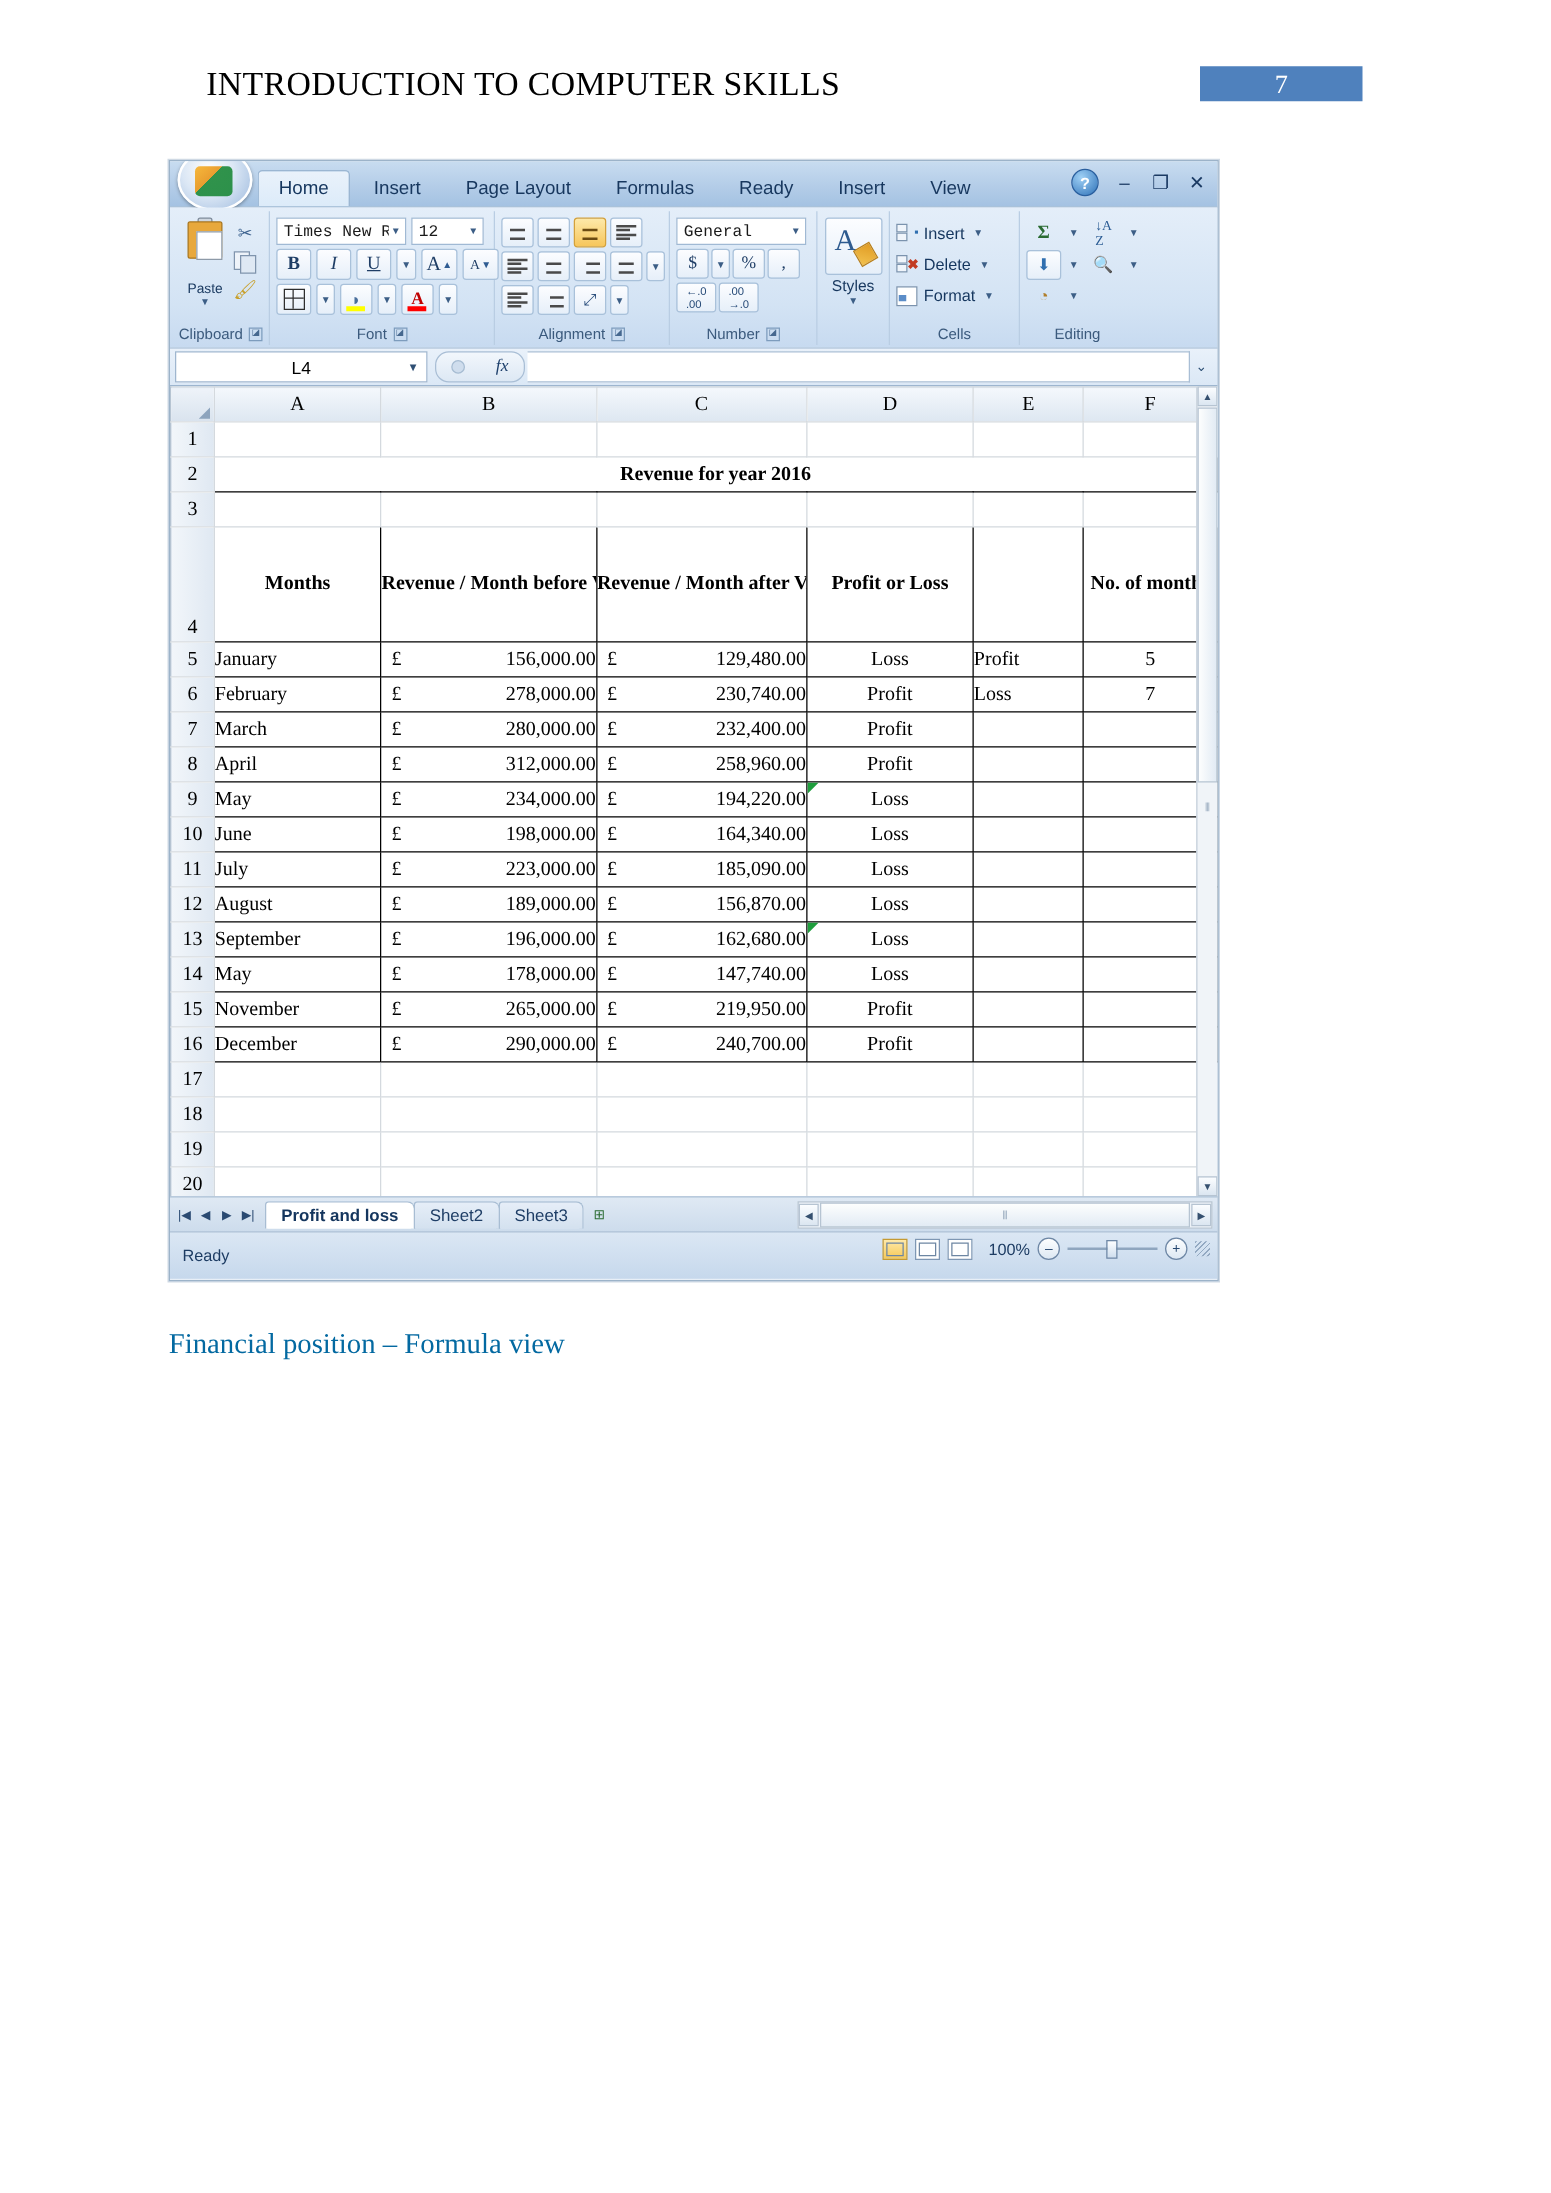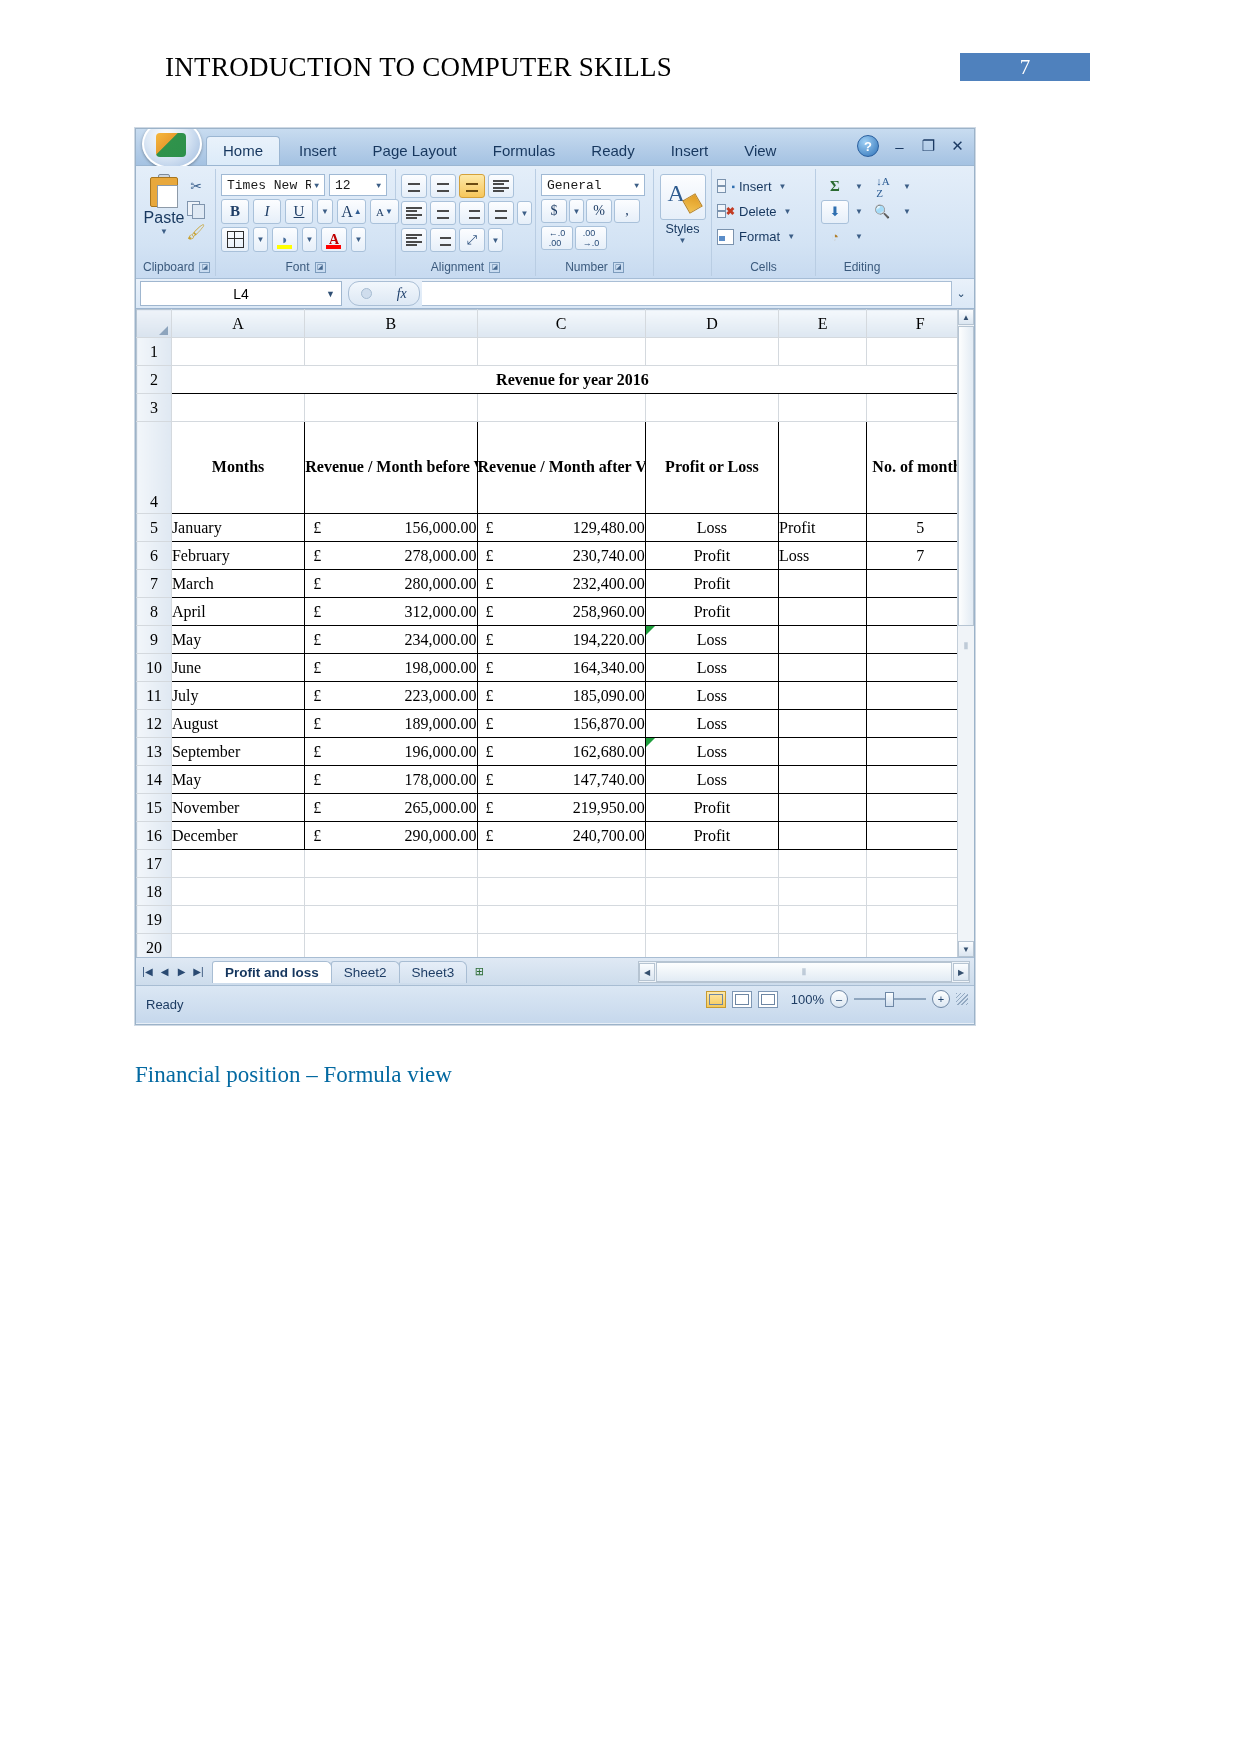--- a/index.html
+++ b/index.html
@@ -86,21 +86,21 @@
     display:flex;align-items:center;justify-content:center;color:#1f3e66;font-size:12px;
   }
   .btn-box{border:1px solid #a9c1da;background:linear-gradient(to bottom,#fcfdff,#e6eff9);}
   
   .clipboard{width:78px;}
   .paste-col{width:44px;display:flex;flex-direction:column;align-items:center;}
   .paste-ico{width:34px;height:34px;position:relative;}
   .paste-ico .board{position:absolute;left:3px;top:3px;width:26px;height:28px;background:#e8a83c;border:1px solid #a9761e;border-radius:2px;}
   .paste-ico .clip{position:absolute;left:11px;top:0px;width:10px;height:6px;background:#cfd7e0;border:1px solid #7d8a99;border-radius:2px;}
   .paste-ico .sheet{position:absolute;left:10px;top:11px;width:19px;height:21px;background:#fff;border:1px solid #8d9aa8;}
-  .paste-lbl{font-size:16px;color:#17375e;margin-top:1px;}
+  .paste-lbl{font-size:11px;color:#17375e;margin-top:17px;}
   .mini-col{width:26px;display:flex;flex-direction:column;gap:3px;padding-top:2px;}
   .mini{width:22px;height:20px;display:flex;align-items:center;justify-content:center;font-size:14px;}
   .scissors{color:#3f6490;}
   .copy-ic{position:relative;width:18px;height:16px;}
   .copy-ic i{position:absolute;display:block;width:11px;height:13px;border:1px solid #7f94ad;background:#eef3f9;}
   .copy-ic i:nth-child(1){left:0;top:0;}
   .copy-ic i:nth-child(2){left:5px;top:3px;background:#dfe9f4;}
   .brush{color:#c8a02c;font-size:15px;}
   
   .fontgrp{width:180px;}

